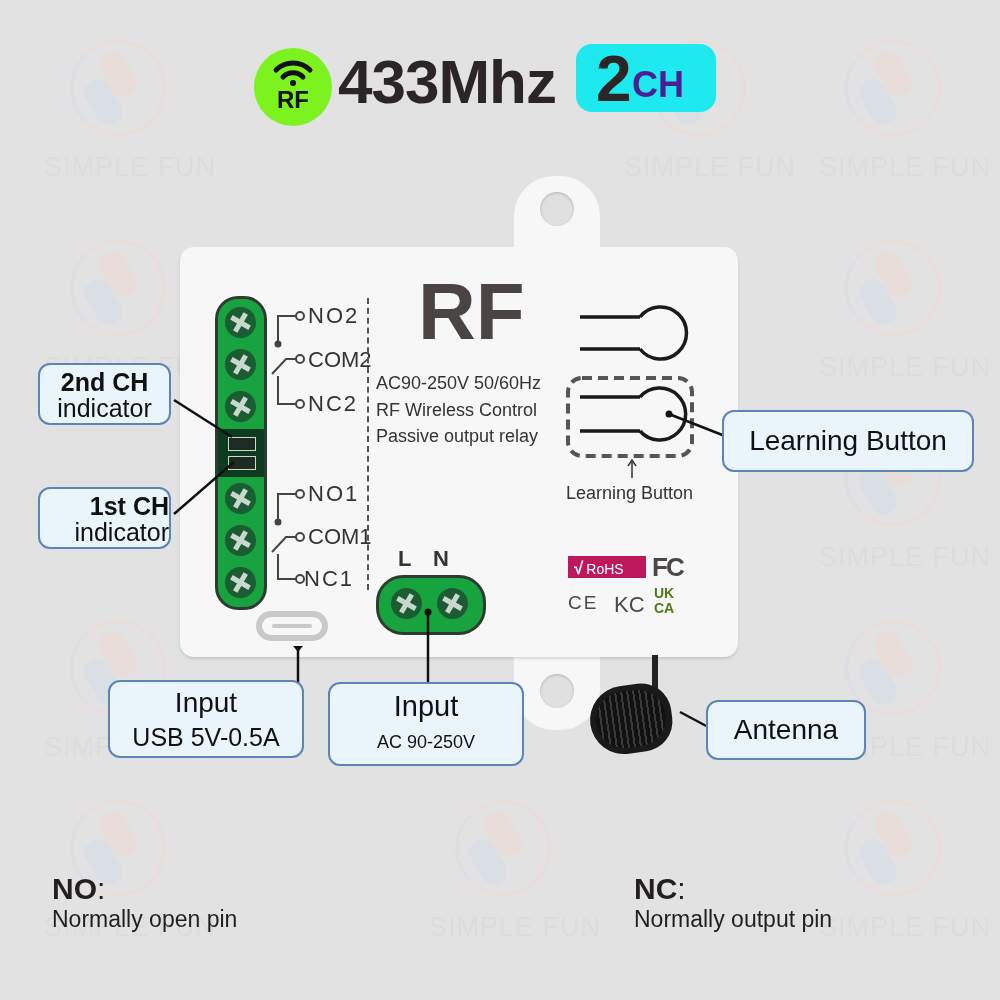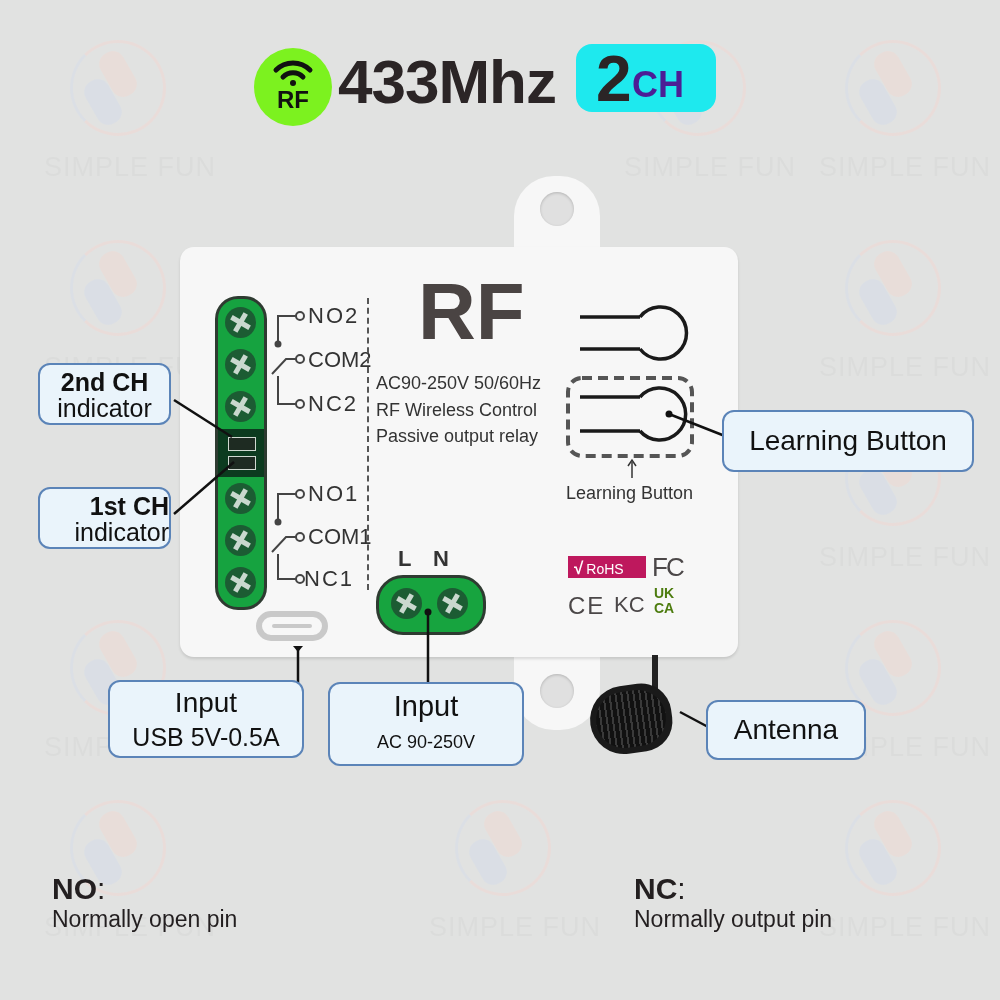--- a/index.html
+++ b/index.html
@@ -175,22 +175,22 @@
   <div class="screw" style="left:12px;top:10px"></div>
   <div class="screw" style="left:58px;top:10px"></div>
 </div>
 
 <div class="abs usb"></div>
 
 <div class="abs certs">
   <div class="abs" style="left:0;top:0;width:78px;height:22px;background:#be185d;color:#fff;font-size:14px;line-height:26px;white-space:nowrap;">
     <span style="font-weight:bold;font-size:17px;padding:0 3px 0 6px">√</span><span>RoHS</span>
   </div>
-  <div class="abs" style="left:84px;top:-4px;font-size:26px;font-weight:normal;color:#4b4748;letter-spacing:-2px;">FC</div>
-  <div class="abs" style="left:0;top:36px;font-size:24px;color:#4b4748;letter-spacing:2px;">CE</div>
+  <div class="abs" style="left:84px;top:-4px;font-size:26px;font-weight:bold;color:#4b4748;letter-spacing:-2px;">FC</div>
+  <div class="abs" style="left:0;top:36px;font-size:19px;color:#4b4748;letter-spacing:2px;">CE</div>
   <div class="abs" style="left:46px;top:36px;font-size:22px;color:#4b4748;">KC</div>
   <div class="abs" style="left:86px;top:30px;font-size:14px;font-weight:bold;color:#4d7c0f;line-height:15px;">
     <div>UK</div>
     <div>CA</div>
   </div>
 </div>
 
 <div class="abs" style="left:652px;top:655px;width:6px;height:40px;background:#222;"></div>
 <div class="abs antenna">
     <div class="coil"></div>

